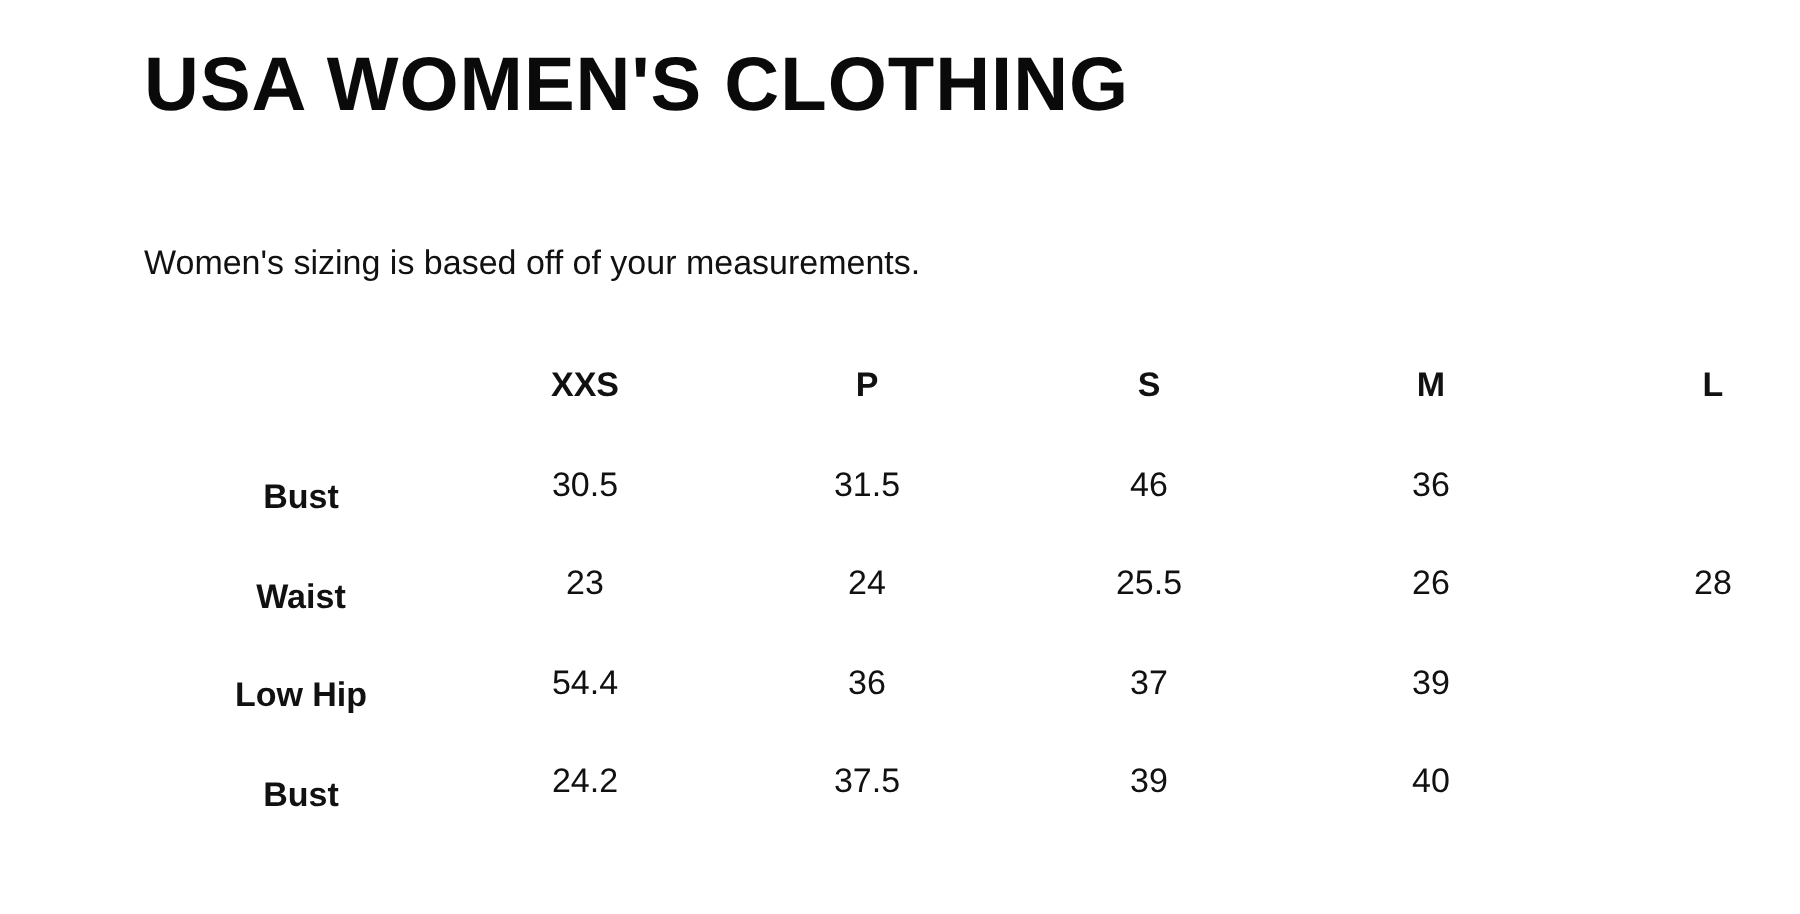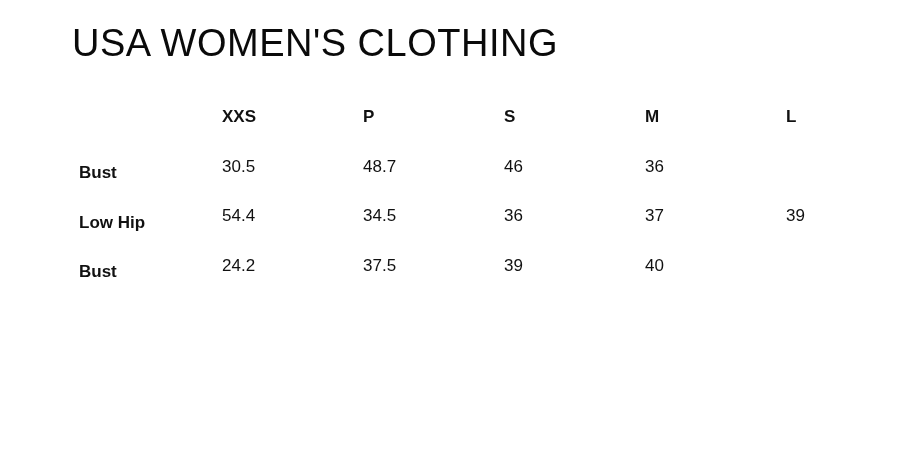--- a/index.html
+++ b/index.html
@@ -10,33 +10,34 @@
     overflow: hidden;
     font-family: "Liberation Sans", "DejaVu Sans", sans-serif;
     color: #111111;
   }
   .page {
     padding: 0 40px 0 72px;
   }
   .page-title {
     margin-top: 22px;
     font-size: 38px;
-    font-weight: 400;
+    font-weight: 700;
     letter-spacing: 0.5px;
     line-height: 1.15;
     color: #0a0a0a;
   }
   .page-subtitle {
     margin-top: 56px;
     font-size: 17px;
     font-weight: 400;
     color: #111111;
   }
   .size-table {
     margin-top: 27px;
+    text-align: center;
   }
   .size-row {
     display: grid;
     grid-template-columns: 150px repeat(5, 141px);
     align-items: center;
     height: 49.5px;
   }
   .cell {
     font-size: 17px;
     white-space: nowrap;
@@ -53,45 +54,53 @@
     font-weight: 400;
   }
 </style>
 </head>
 <body>
 
 <div class="page">
 
   <h1 class="page-title">USA WOMEN'S CLOTHING</h1>
 
+  <p class="page-subtitle">Women's sizing is based off of your measurements.</p>
 
   <div class="size-table">
 
     <div class="size-row">
       <div class="cell row-label"></div>
       <div class="cell col-header">XXS</div>
       <div class="cell col-header">P</div>
       <div class="cell col-header">S</div>
       <div class="cell col-header">M</div>
       <div class="cell col-header">L</div>
     </div>
 
     <div class="size-row">
       <div class="cell row-label">Bust</div>
       <div class="cell value-cell">30.5</div>
-      <div class="cell value-cell">48.7</div>
+      <div class="cell value-cell">31.5</div>
       <div class="cell value-cell">46</div>
       <div class="cell value-cell">36</div>
     </div>
 
+    <div class="size-row">
+      <div class="cell row-label">Waist</div>
+      <div class="cell value-cell">23</div>
+      <div class="cell value-cell">24</div>
+      <div class="cell value-cell">25.5</div>
+      <div class="cell value-cell">26</div>
+      <div class="cell value-cell">28</div>
+    </div>
 
     <div class="size-row">
       <div class="cell row-label">Low Hip</div>
       <div class="cell value-cell">54.4</div>
-      <div class="cell value-cell">34.5</div>
       <div class="cell value-cell">36</div>
       <div class="cell value-cell">37</div>
       <div class="cell value-cell">39</div>
     </div>
 
     <div class="size-row">
       <div class="cell row-label">Bust</div>
       <div class="cell value-cell">24.2</div>
       <div class="cell value-cell">37.5</div>
       <div class="cell value-cell">39</div>

